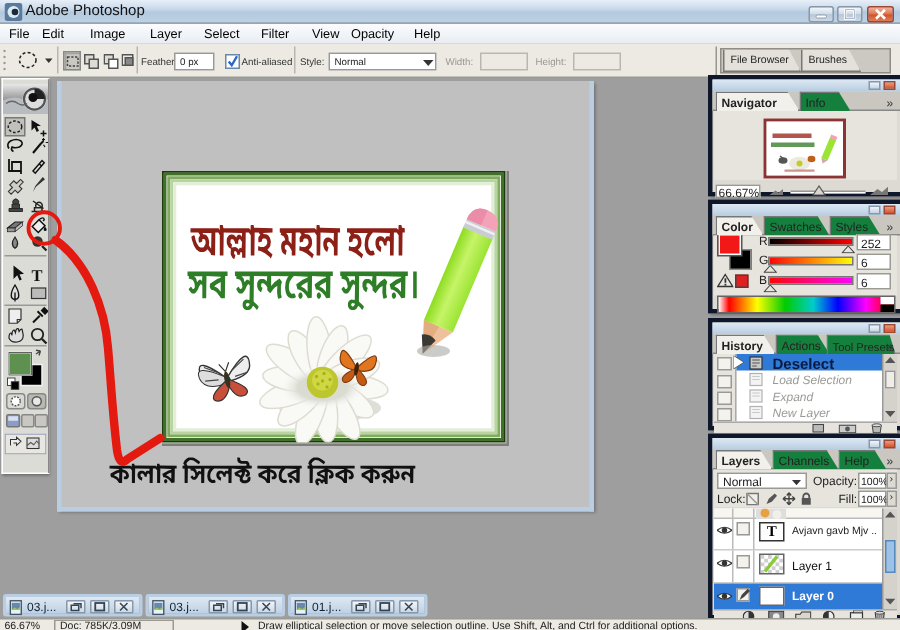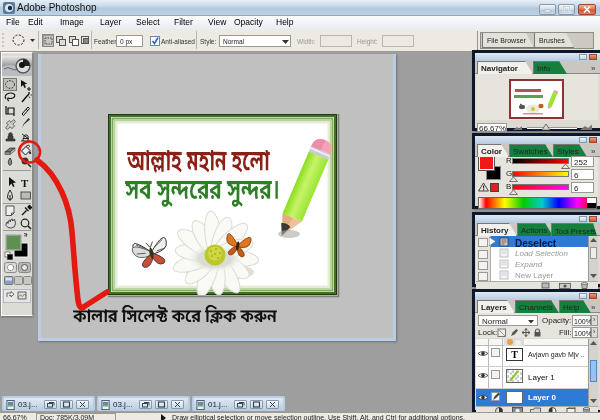--- a/index.html
+++ b/index.html
@@ -486,21 +486,21 @@
   <span class="abs" style="left:40px;top:34px;font-size:8px;font-style:italic;color:#9a9a96">Load Selection</span>
   <svg class="abs" style="left:24px;top:44px" width="11" height="10" opacity="0.45">
       <rect x="1" y="1" width="8" height="8" fill="#e8e8e8" stroke="#555" stroke-width="0.8"></rect>
       <path d="M2.5 3 h5 M2.5 5 h5" stroke="#888" stroke-width="0.8"></path>
     </svg>
   <span class="abs" style="left:40px;top:45px;font-size:8px;font-style:italic;color:#9a9a96">Expand</span>
   <svg class="abs" style="left:24px;top:55px" width="11" height="10" opacity="0.45">
       <rect x="1" y="1" width="8" height="8" fill="#e8e8e8" stroke="#555" stroke-width="0.8"></rect>
       <path d="M2.5 3 h5 M2.5 5 h5" stroke="#888" stroke-width="0.8"></path>
     </svg>
-  <span class="abs" style="left:40px;top:56px;font-size:8px;color:#9a9a96">New Layer</span>
+  <span class="abs" style="left:40px;top:56px;font-size:8px;font-style:italic;color:#9a9a96">New Layer</span>
   <div class="abs" style="left:113px;top:21px;width:10px;height:45px;background:#d4d2cb;border-left:1px solid #999"></div>
   <svg class="abs" style="left:115px;top:23px" width="7" height="5">
       <path d="M3.5 0 L7 4 H0 Z" fill="#555"></path>
     </svg>
   <div class="abs" style="left:114.5px;top:32px;width:7px;height:12px;background:#efede6;border:1px solid #999"></div>
   <svg class="abs" style="left:115px;top:59px" width="7" height="5">
       <path d="M0 0 H7 L3.5 4 Z" fill="#555"></path>
     </svg>
   <div class="abs" style="left:1px;top:66px;width:122px;height:8px;background:#e6e4dd;border-top:1px solid #aaa"></div>
   <svg class="abs" style="left:66px;top:67px" width="9" height="7">

